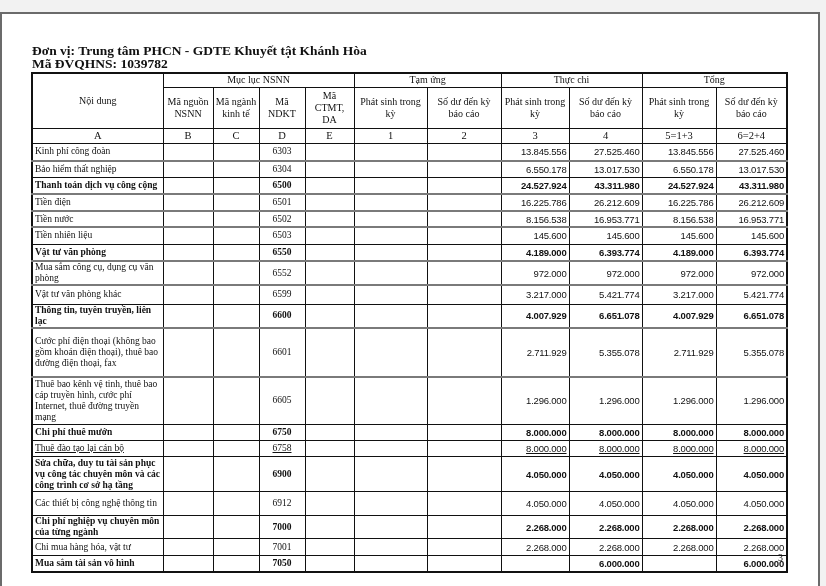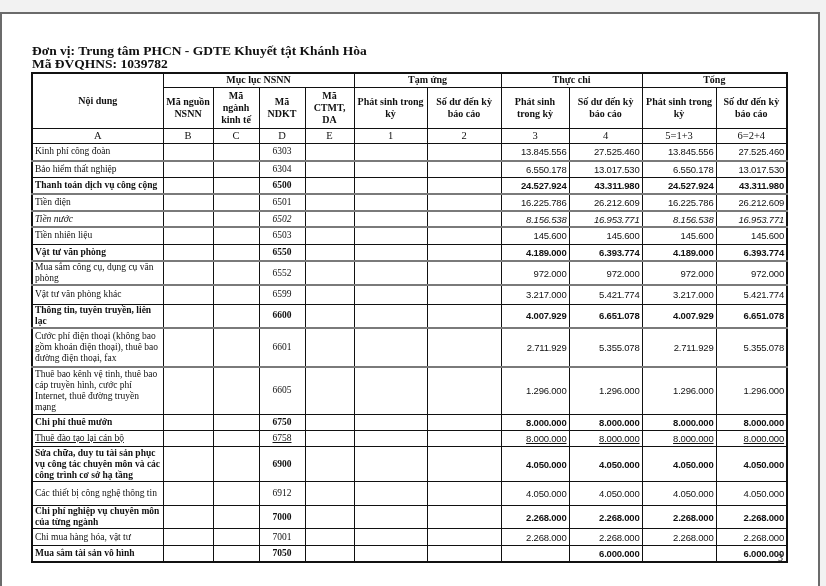--- a/index.html
+++ b/index.html
@@ -27,21 +27,21 @@
       width: 755px;
     }
     table.rep td, table.rep th {
       border: 1px solid #111;
       padding: 0 2px;
       overflow: hidden;
       font-size: 9.5px;
       line-height: 11px;
       vertical-align: middle;
     }
-    table.rep th { font-weight: bold; text-align: center; font-size: 10px; line-height: 12px; }
+    table.rep th { font-weight: normal; text-align: center; font-size: 10px; line-height: 12px; }
     table.rep tr.letters td { text-align: center; font-size: 10.5px; height: 14px; font-weight: normal; }
     td.desc { text-align: left; }
     td.code { text-align: center; }
     td.num {
       text-align: right;
       font-family: "Liberation Sans", "DejaVu Sans", sans-serif;
       font-size: 8.5px; letter-spacing: -0.2px; padding-right: 1px;
     }
     tr.bold td { font-weight: bold; }
     tr.bold td.desc { font-size: 9.5px; }
@@ -153,21 +153,21 @@
           <td class="code"></td>
           <td class="code">6501</td>
           <td class="code"></td>
           <td class="num"></td>
           <td class="num"></td>
           <td class="num">16.225.786</td>
           <td class="num">26.212.609</td>
           <td class="num">16.225.786</td>
           <td class="num">26.212.609</td>
         </tr>
-        <tr class="grey-top" style="height: 16px; font-style: italic;">
+        <tr class="grey-top" style="height: 16px;">
           <td class="desc">Tiền nước</td>
           <td class="code"></td>
           <td class="code"></td>
           <td class="code">6502</td>
           <td class="code"></td>
           <td class="num"></td>
           <td class="num"></td>
           <td class="num">8.156.538</td>
           <td class="num">16.953.771</td>
           <td class="num">8.156.538</td>
@@ -231,21 +231,21 @@
           <td class="code"></td>
           <td class="code">6600</td>
           <td class="code"></td>
           <td class="num"></td>
           <td class="num"></td>
           <td class="num">4.007.929</td>
           <td class="num">6.651.078</td>
           <td class="num">4.007.929</td>
           <td class="num">6.651.078</td>
         </tr>
-        <tr class="grey-top" style="height: 39px; padding-left: 46px;">
+        <tr class="grey-top" style="height: 49px; padding-left: 46px;">
           <td class="desc">Cước phí điện thoại (không bao gồm khoán điện thoại), thuê bao đường điện thoại, fax</td>
           <td class="code"></td>
           <td class="code"></td>
           <td class="code">6601</td>
           <td class="code"></td>
           <td class="num"></td>
           <td class="num"></td>
           <td class="num">2.711.929</td>
           <td class="num">5.355.078</td>
           <td class="num">2.711.929</td>

